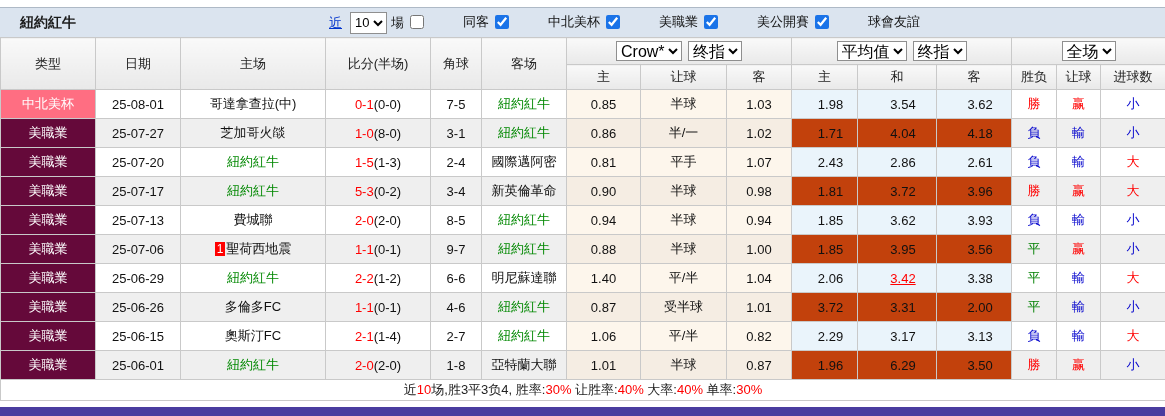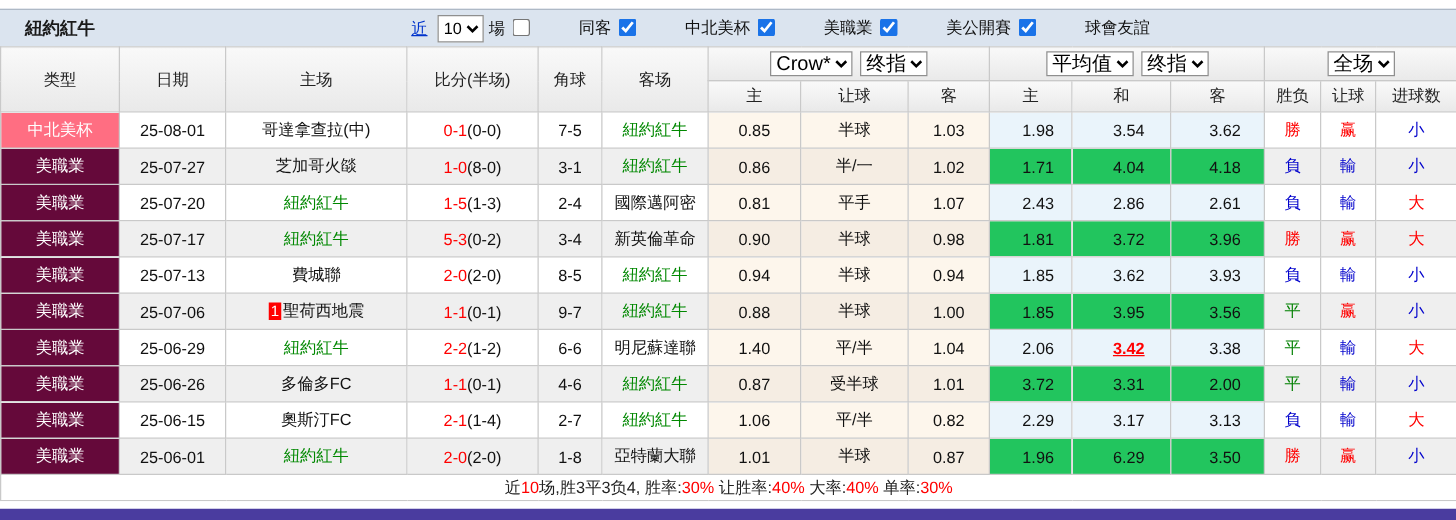--- a/index.html
+++ b/index.html
@@ -18,28 +18,28 @@
   th,td{border:1px solid #c9c9c9;text-align:center;vertical-align:middle;padding:0;overflow:hidden;white-space:nowrap;}
   thead th{background:linear-gradient(#f9f9f9,#e9e9e9);font-weight:normal;font-size:13px;color:#222;}
   thead tr.grp th{height:26px;}
   thead tr.sub th{height:24px;}
   thead select{font-size:16px;height:20px;border:1px solid #8f8f8f;background:#fff;margin:0 3px;vertical-align:middle;}
   tbody td{height:28px;font-size:13px;color:#111;background:#fff;}
   tbody tr.even td{background:#efefef;}
   tbody td.o1{background:#fdf6ec;}
   tbody tr.even td.o1{background:#f5ede3;}
   tbody td.o2{background:#eaf4fb;padding-left:12px;}
-  tbody tr.even td.o2{background:#22c55e;}
+  tbody tr.even td.o2{background:#c2410c;}
   td.type{color:#fff;font-size:13px;}
   td.type.league{background:#65093a !important;}
   td.type.cup{background:#ff6e82 !important;}
   .t-green{color:#008800;}
   .ft-red{color:#f00;}
   .badge{display:inline-block;background:#f00;color:#fff;font-size:12px;line-height:14px;padding:0 2px;margin-right:1px;}
-  .draw-link{color:#f00;text-decoration:underline;cursor:pointer;font-weight:bold;}
+  .draw-link{color:#f00;text-decoration:underline;cursor:pointer;}
   tfoot td{height:20px;font-size:13px;color:#222;background:#fff;}
   .seg-red{color:#f00;}
   .gap{height:6px;background:#fff;}
   .bottom-bar{height:10px;}
 </style>
 </head>
 <body>
 
 <div class="top-strip"></div>
 

